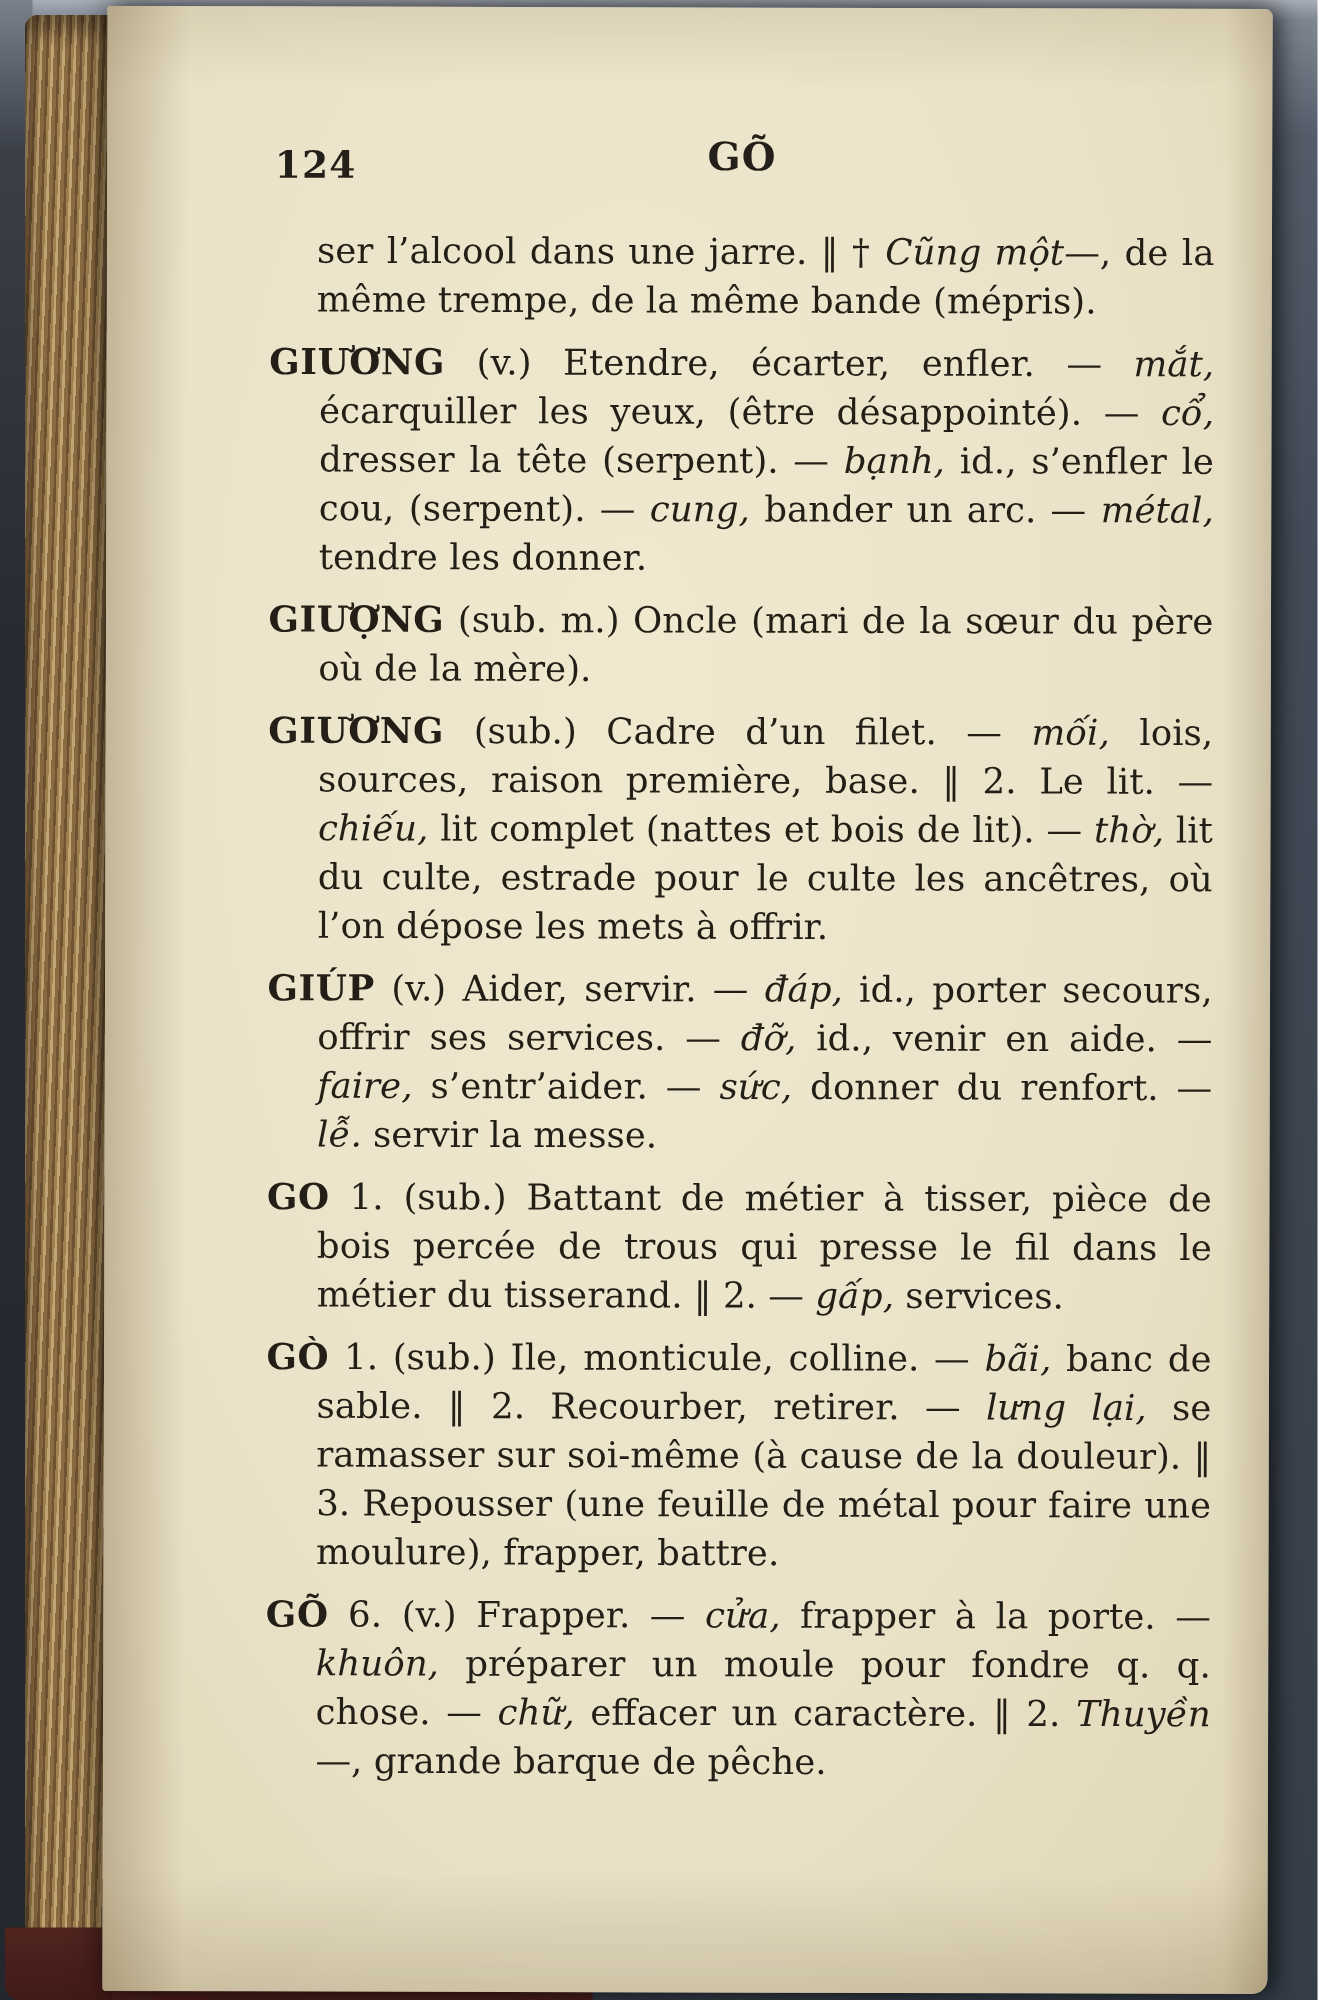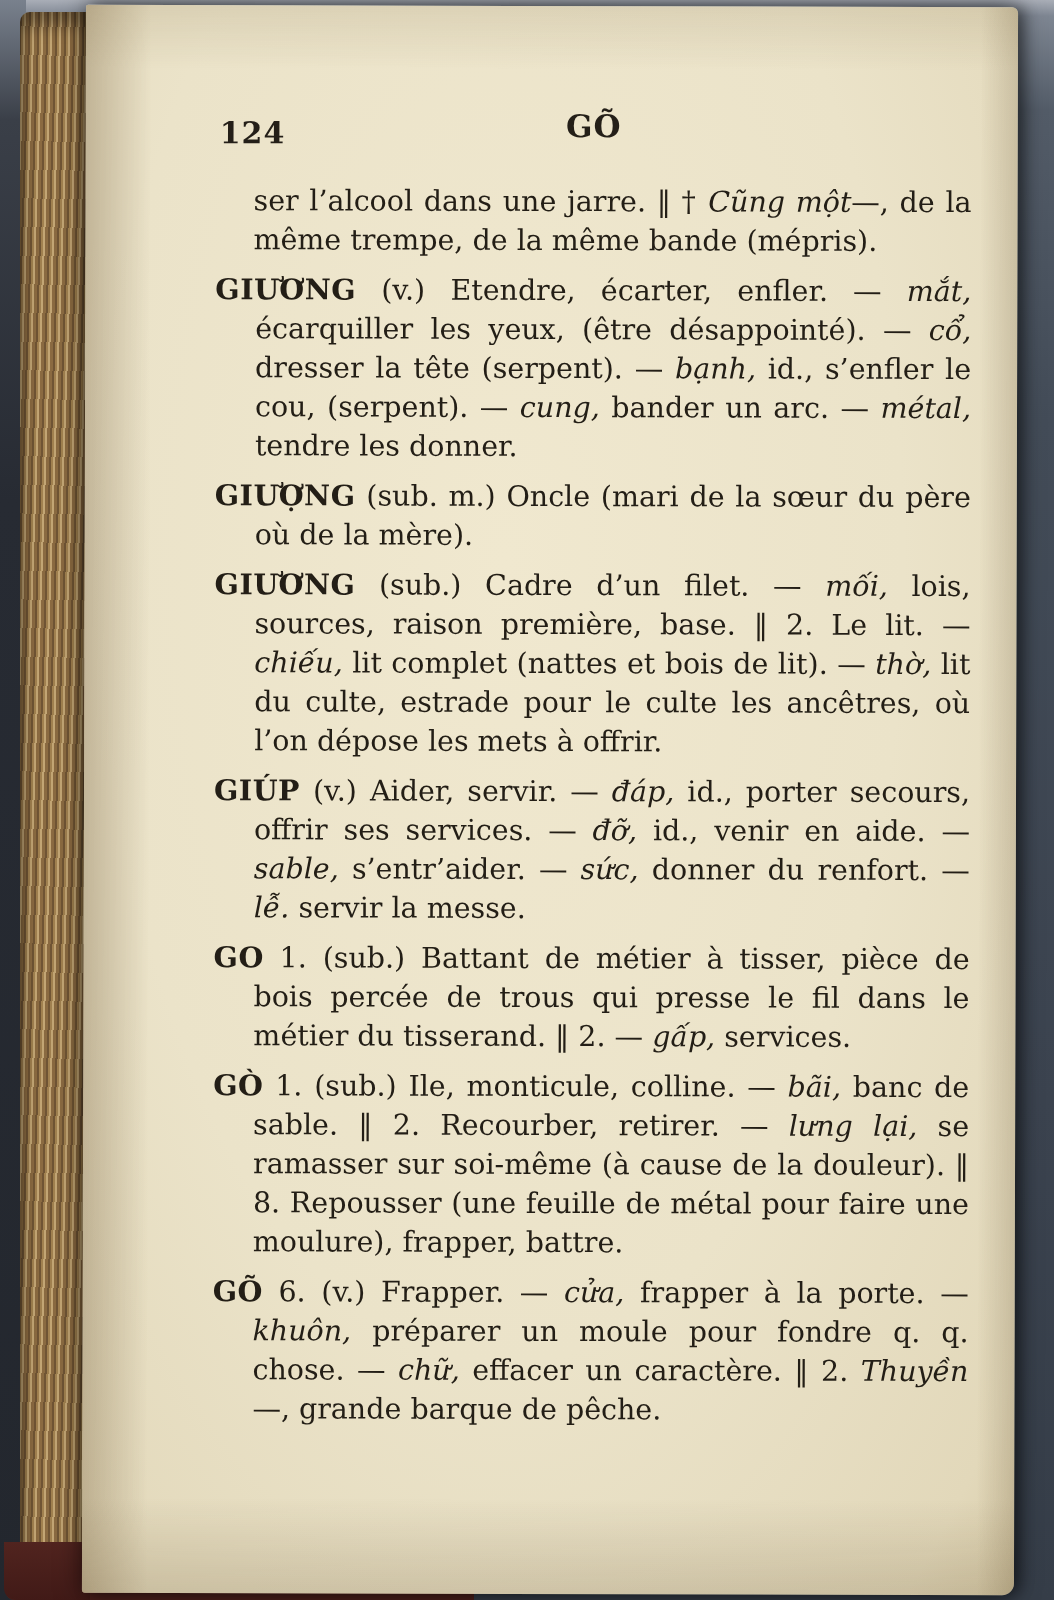--- a/index.html
+++ b/index.html
@@ -82,20 +82,20 @@
     <div class="page-inner">
       <div class="page-head">
         <span class="page-number">124</span>
         <span class="running-head">GÕ</span>
       </div>
       <div class="entries">
           <p class="entry cont"><span>ser l’alcool dans une jarre.  ‖ † </span><i>Cũng một</i><span>—, de la même trempe, de la même bande (mépris).</span></p>
           <p class="entry"><span class="headword">GIƯƠNG</span><span> (v.) Etendre, écarter, enfler. — </span><i>mắt,</i><span> écarquiller les yeux, (être désappointé). — </span><i>cổ,</i><span> dresser la tête (serpent). — </span><i>bạnh,</i><span> id., s’enfler le cou, (serpent). — </span><i>cung,</i><span> bander un arc. — </span><i>métal,</i><span> tendre les donner.</span></p>
           <p class="entry"><span class="headword">GIƯỢNG</span><span> (sub. m.) Oncle (mari de la sœur du père où de la mère).</span></p>
           <p class="entry"><span class="headword">GIƯƠNG</span><span> (sub.) Cadre d’un filet. — </span><i>mối,</i><span> lois, sources, raison première, base.  ‖ 2. Le lit. — </span><i>chiếu,</i><span> lit complet (nattes et bois de lit). — </span><i>thờ,</i><span> lit du culte, estrade pour le culte les ancêtres, où l’on dépose les mets à offrir.</span></p>
-          <p class="entry"><span class="headword">GIÚP</span><span> (v.) Aider, servir. — </span><i>đáp,</i><span> id., porter secours, offrir ses services. — </span><i>đỡ,</i><span> id., venir en aide. — </span><i>sable,</i><span> s’entr’aider. — </span><i>sức,</i><span> donner du renfort. — </span><i>lễ.</i><span> servir la messe.</span></p>
+          <p class="entry"><span class="headword">GIÚP</span><span> (v.) Aider, servir. — </span><i>đáp,</i><span> id., porter secours, offrir ses services. — </span><i>đỡ,</i><span> id., venir en aide. — </span><i>faire,</i><span> s’entr’aider. — </span><i>sức,</i><span> donner du renfort. — </span><i>lễ.</i><span> servir la messe.</span></p>
           <p class="entry"><span class="headword">GO</span><span> 1. (sub.) Battant de métier à tisser, pièce de bois percée de trous qui presse le fil dans le métier du tisserand.  ‖ 2. — </span><i>gấp,</i><span> services.</span></p>
-          <p class="entry"><span class="headword">GÒ</span><span> 1. (sub.) Ile, monticule, colline. — </span><i>bãi,</i><span> banc de sable.  ‖ 2. Recourber, retirer. — </span><i>lưng lại,</i><span> se ramasser sur soi-même (à cause de la douleur).  ‖ 8. Repousser (une feuille de métal pour faire une moulure), frapper, battre.</span></p>
+          <p class="entry"><span class="headword">GÒ</span><span> 1. (sub.) Ile, monticule, colline. — </span><i>bãi,</i><span> banc de sable.  ‖ 2. Recourber, retirer. — </span><i>lưng lại,</i><span> se ramasser sur soi-même (à cause de la douleur).  ‖ 3. Repousser (une feuille de métal pour faire une moulure), frapper, battre.</span></p>
           <p class="entry"><span class="headword">GÕ</span><span> 6. (v.) Frapper. — </span><i>cửa,</i><span> frapper à la porte. — </span><i>khuôn,</i><span> préparer un moule pour fondre q. q. chose. — </span><i>chữ,</i><span> effacer un caractère.  ‖ 2. </span><i>Thuyền</i><span>—, grande barque de pêche.</span></p>
         </div>
     </div>
   </div>
 </div>
 
 </body></html>

